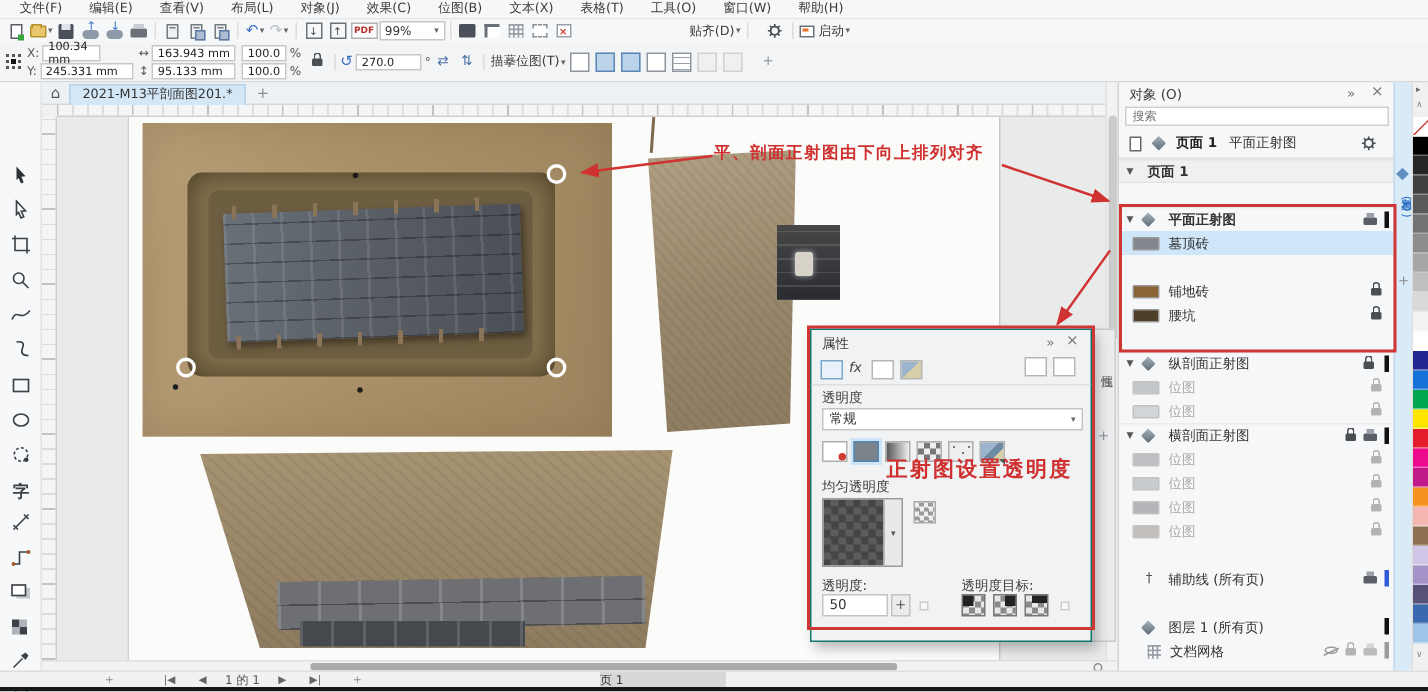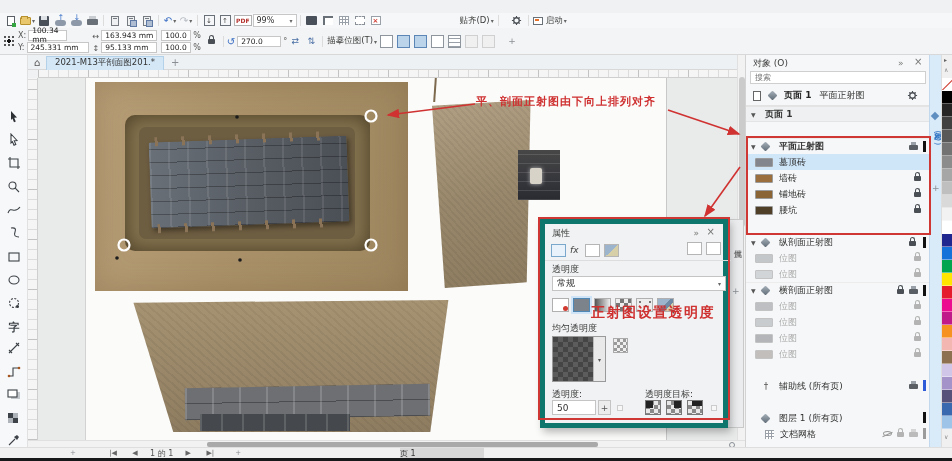--- a/index.html
+++ b/index.html
@@ -146,21 +146,21 @@
 .palette{position:absolute;left:941px;top:55px;width:11px;height:392px;background:#f0f0f0;border-left:1px solid #ddd}
 .palflyout{position:absolute;left:2px;top:1px;font-size:6px;color:#666}
 .g-flyout::before{content:'▸'}
 .palscroll{position:absolute;left:2px;font-size:6px;color:#888}
 .g-scrollup::before{content:'∧'}.g-scrolldown::before{content:'∨'}
 .swatches{position:absolute;left:0;top:23px;width:11px}
 .sw{width:10px;height:13px;border-bottom:1px solid rgba(255,255,255,.4)}
 .swnone{background:#fff;position:relative;overflow:hidden}
 .swnone::after{content:'';position:absolute;left:-2px;top:6px;width:16px;height:1px;background:#d03a30;transform:rotate(-45deg)}
 
-.props{position:absolute;left:540px;top:219px;width:188px;height:209px;background:#f1f2f3;border:5px solid #0f766e;box-shadow:3px 4px 8px rgba(0,0,0,.28);z-index:20}
+.props{position:absolute;left:540px;top:219px;width:188px;height:209px;background:#f1f2f3;border:1px solid #0f766e;box-shadow:3px 4px 8px rgba(0,0,0,.28);z-index:20}
 .ptitle{position:absolute;left:7px;top:3px;font-size:9px;color:#3c3c3c}
 .ptabrow{position:absolute;left:6px;top:18px;width:176px;height:16px;display:flex;align-items:center}
 .pticon{width:15px;height:13px;border:1px solid #b5b5b5;margin-right:4px;background:#fff;position:relative}
 .pticon.active{border-color:#7aa7cc;background:#e9f2fa}
 .checker{background:repeating-conic-gradient(#9a9a9a 0% 25%,#efefef 0% 50%) 0 0/6px 6px}
 .checker-l{background:repeating-conic-gradient(#c2c2c2 0% 25%,#f5f5f5 0% 50%) 0 0/5px 5px}
 .fx{font-size:9px;font-style:italic;color:#444;margin-right:6px}
 .pright{position:absolute;display:flex;right:2px;top:0}
 .pdivider{position:absolute;left:0;top:36px;width:186px;height:1px;background:#ddd}
 .plabel{position:absolute;font-size:9px;color:#3c3c3c}
@@ -193,20 +193,34 @@
 .redbox2{position:absolute;left:746px;top:136px;width:185px;height:99px;border:2px solid #cf3734;z-index:40;pointer-events:none}
 .annsvg{position:absolute;left:0;top:0;z-index:45;pointer-events:none}
 .ann-text1{position:absolute;left:476px;top:94px;font-size:11px;font-weight:bold;color:#cf3030;letter-spacing:1px;z-index:46;white-space:nowrap}
 .ann-text2{position:absolute;left:591px;top:304px;font-size:14px;font-weight:bold;color:#cf3030;letter-spacing:1.5px;z-index:46;white-space:nowrap}
 </style>
 </head>
 <body>
 
 <div id="app">
 
+  <div class="menubar">
+    <span class="menu-item">文件(F)</span>
+    <span class="menu-item">编辑(E)</span>
+    <span class="menu-item">查看(V)</span>
+    <span class="menu-item">布局(L)</span>
+    <span class="menu-item">对象(J)</span>
+    <span class="menu-item">效果(C)</span>
+    <span class="menu-item">位图(B)</span>
+    <span class="menu-item">文本(X)</span>
+    <span class="menu-item">表格(T)</span>
+    <span class="menu-item">工具(O)</span>
+    <span class="menu-item">窗口(W)</span>
+    <span class="menu-item">帮助(H)</span>
+  </div>
 
   <div class="stdbar">
     <span class="tbtn">
         <span class="ic ic-page green"></span>
       </span>
     <span class="tbtn">
         <span class="ic ic-folder"></span>
         <span class="chev g-chev"></span>
       </span>
     <span class="tbtn">
@@ -518,25 +532,20 @@
     <div class="orow grp" style="top:83px">
       <span class="caret g-caret"></span>
       <span class="lyrico"></span>
       <span class="olabel" style="font-weight:bold">平面正射图</span>
       <span class="rr ric-printer" style="right:12px"></span>
       <span class="rr cbar" style="background: rgb(17, 17, 17);"></span>
     </div>
     <div class="orow sel" style="top:99px">
       <span class="thumb" style="background: rgb(131, 135, 141);"></span>
       <span class="olabel">墓顶砖</span>
-    </div>
-    <div class="orow" style="top:115px">
-      <span class="thumb" style="background: rgb(154, 111, 61);"></span>
-      <span class="olabel">墙砖</span>
-      <span class="rr ic ic-lock" style="right:9px;top:6px"></span>
     </div>
     <div class="orow" style="top:131px">
       <span class="thumb" style="background: rgb(138, 100, 52);"></span>
       <span class="olabel">铺地砖</span>
       <span class="rr ic ic-lock" style="right:9px;top:6px"></span>
     </div>
     <div class="orow" style="top:147px">
       <span class="thumb" style="background: rgb(79, 63, 40);"></span>
       <span class="olabel">腰坑</span>
       <span class="rr ic ic-lock" style="right:9px;top:6px"></span>

